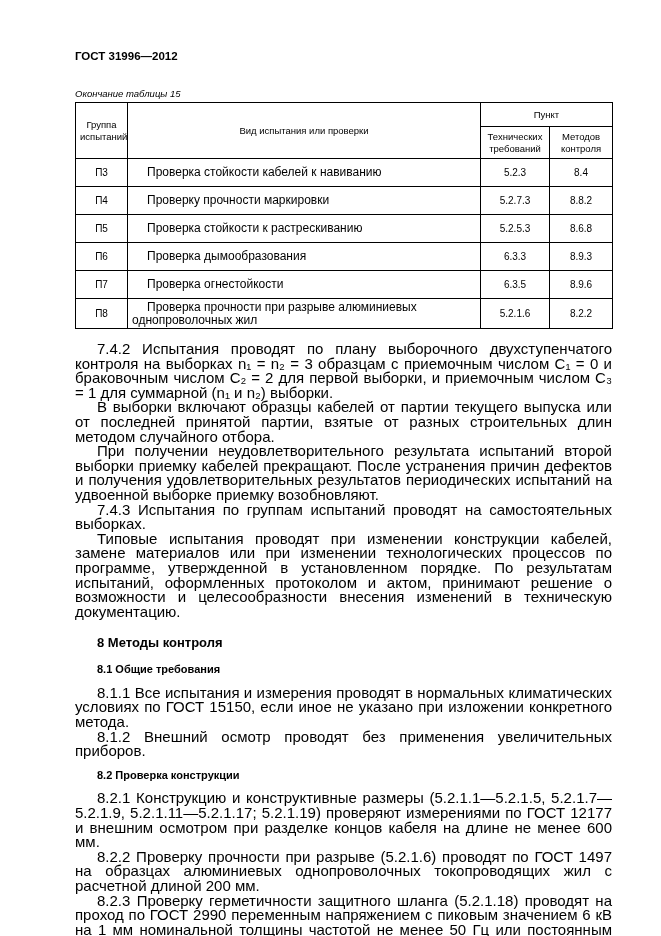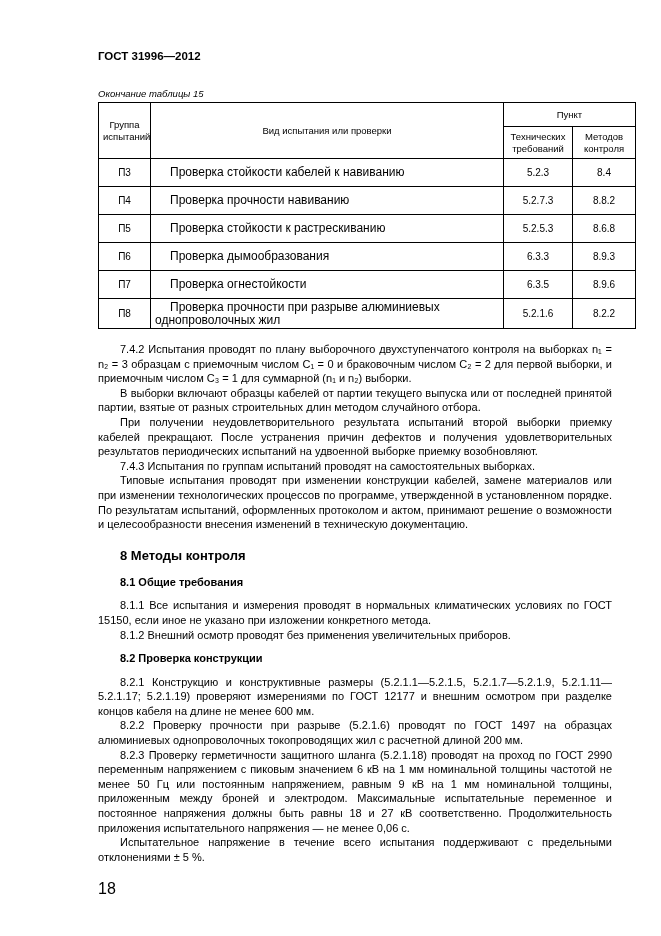--- a/index.html
+++ b/index.html
@@ -4,21 +4,21 @@
 <style>
   * { box-sizing: border-box; }
   html, body { margin: 0; padding: 0; background: #ffffff; }
   .page {
     position: relative;
     width: 661px;
     height: 936px;
     background: #ffffff;
     color: #000000;
     font-family: "Liberation Sans", "DejaVu Sans", sans-serif;
-    padding: 50px 49px 0 98px;
+    padding: 50px 49px 0 75px;
     overflow: hidden;
   }
   .doc-number {
     font-weight: bold;
     font-size: 11.5px;
     margin-bottom: 26px;
   }
   .table-caption {
     font-style: italic;
     font-size: 9.5px;
@@ -58,21 +58,21 @@
     padding: 2px 6px 2px 11px;
     text-indent: 15px;
     line-height: 12.5px;
   }
   td.c-num {
     text-align: center;
     font-size: 10px;
   }
   .body-text { margin-top: 13px; }
   .para {
-    font-size: 11px;
+    font-size: 15px;
     line-height: 14.6px;
     text-align: justify;
     text-indent: 22px;
     margin: 0;
   }
   .h-sub {
     font-weight: bold;
     font-size: 11px;
     line-height: 14.6px;
     text-indent: 22px;
@@ -122,21 +122,21 @@
     </thead>
     <tbody>
       <tr>
         <td class="c-group">П3</td>
         <td class="c-kind">Проверка стойкости кабелей к навиванию</td>
         <td class="c-num">5.2.3</td>
         <td class="c-num">8.4</td>
       </tr>
       <tr>
         <td class="c-group">П4</td>
-        <td class="c-kind">Проверка прочности навиванию</td>
+        <td class="c-kind">Проверку прочности маркировки</td>
         <td class="c-num">5.2.7.3</td>
         <td class="c-num">8.8.2</td>
       </tr>
       <tr>
         <td class="c-group">П5</td>
         <td class="c-kind">Проверка стойкости к растрескиванию</td>
         <td class="c-num">5.2.5.3</td>
         <td class="c-num">8.6.8</td>
       </tr>
       <tr>

